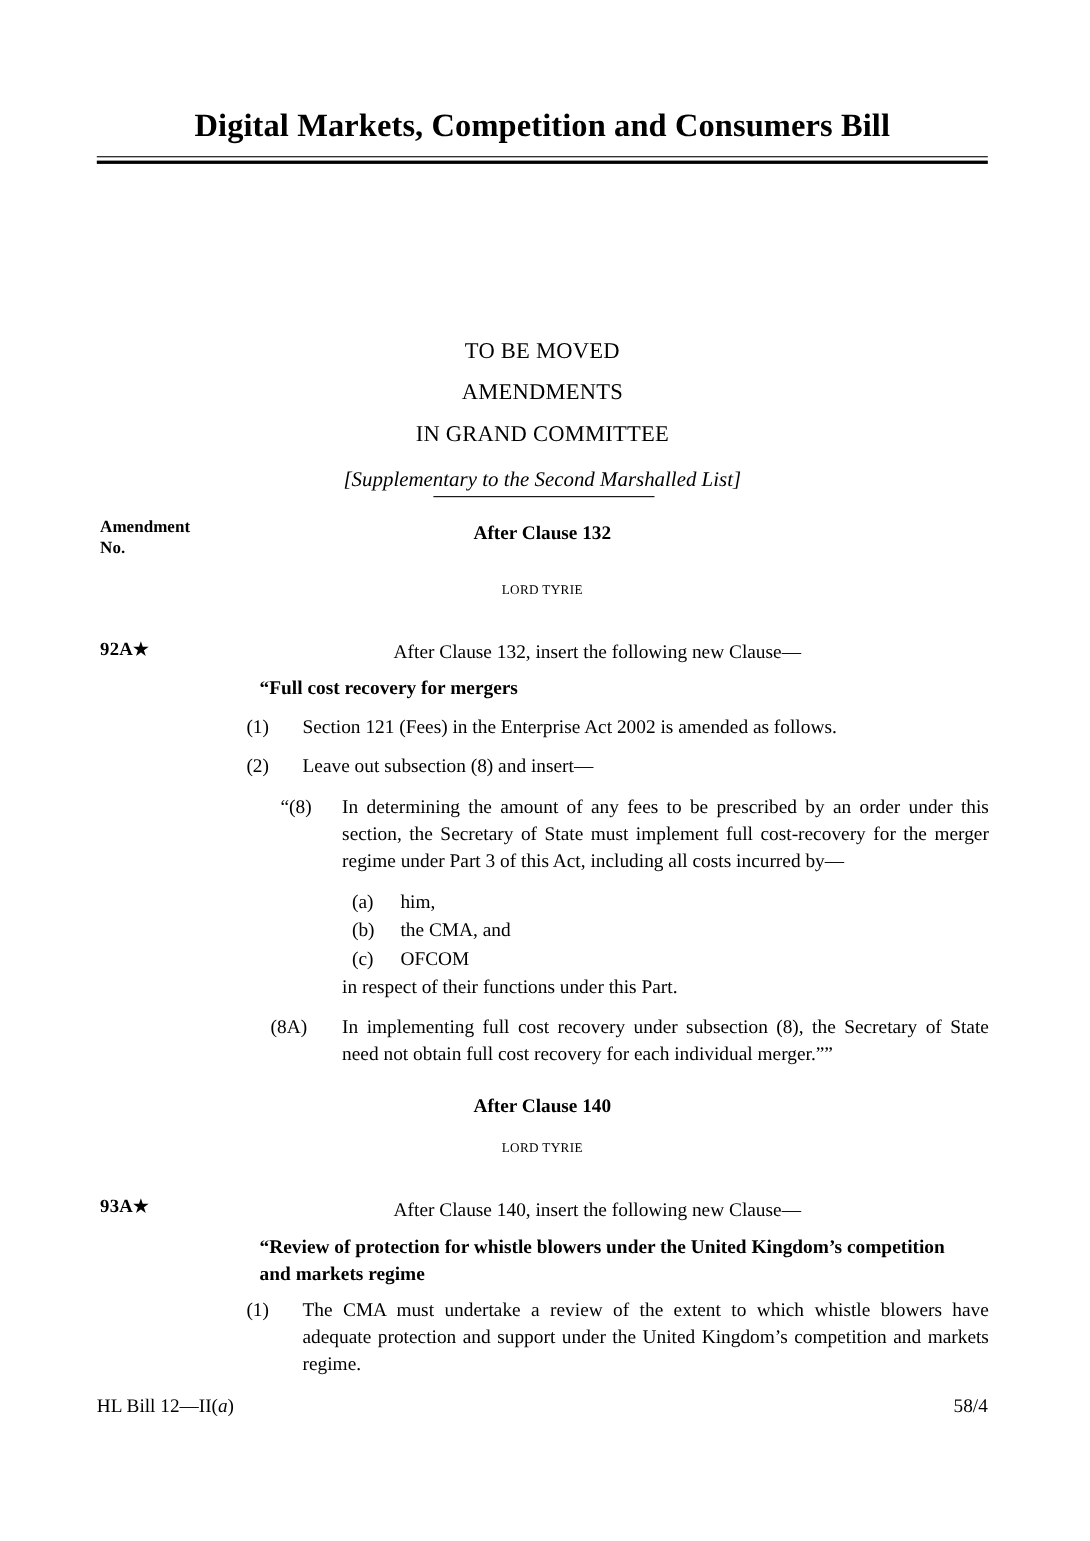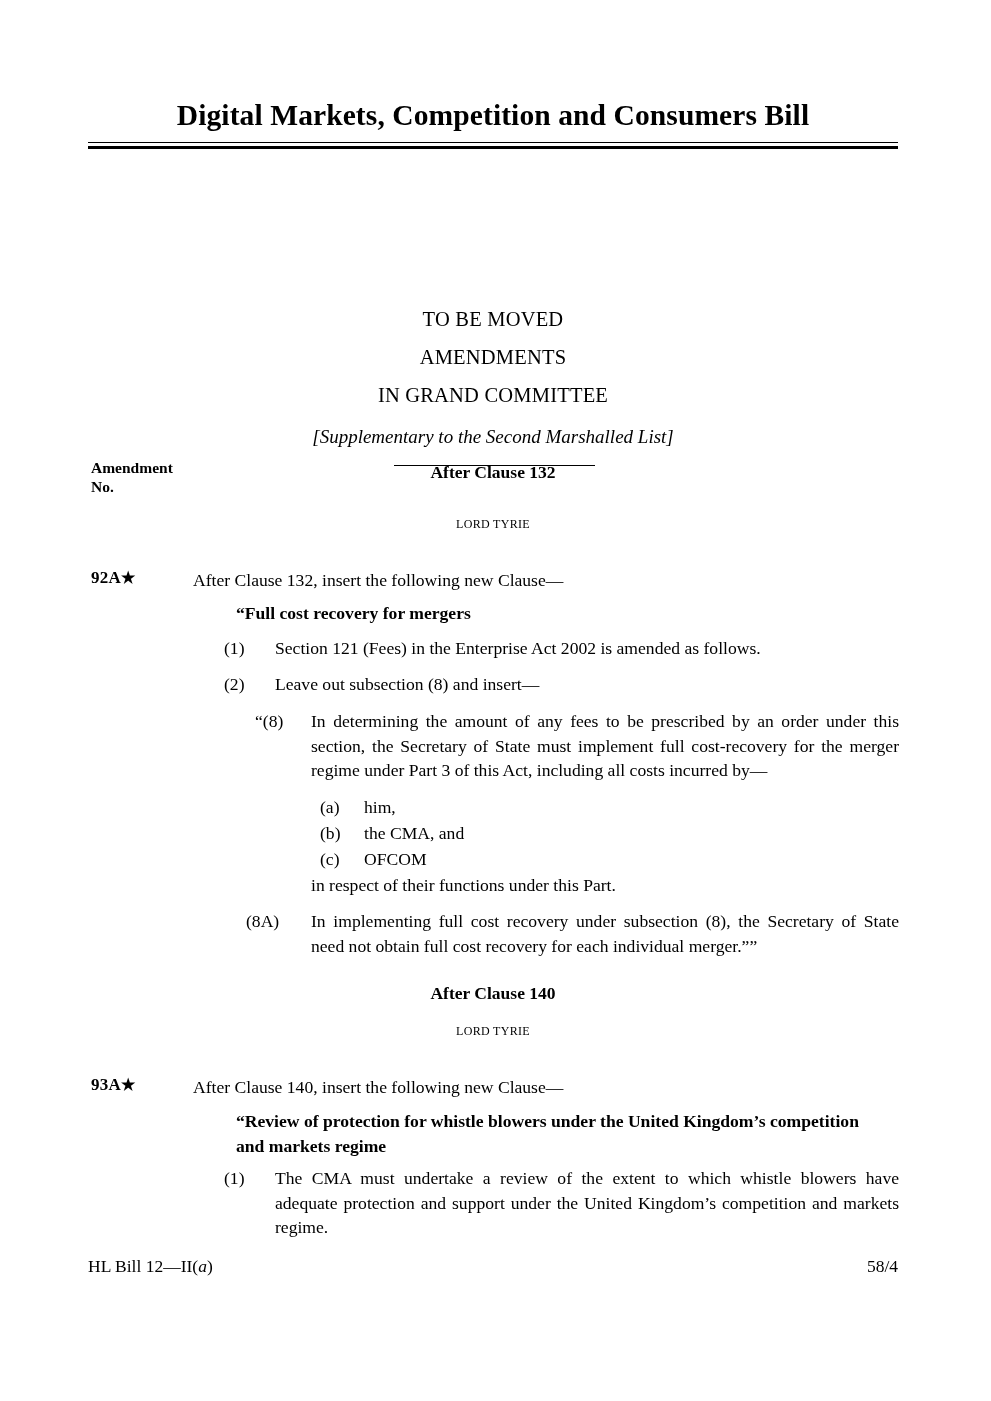--- a/index.html
+++ b/index.html
@@ -66,25 +66,25 @@
     letter-spacing: 0.2px;
   }
   .head-sub {
     font-size: 19px;
     font-style: italic;
     line-height: 38px;
     margin-top: 4px;
   }
   .partial-underline {
     border-bottom: 1.3px solid #000;
-    padding-bottom: 18px;
-  }
-
-  
-  .abs { position: absolute; }
+    padding-bottom: 4px;
+  }
+
+  
+  .abs { position: absolute; margin-top: 12px; }
 
   .amendment-no-label {
     left: 91px;
     top: 458px;
     width: 130px;
     font-size: 15.5px;
     font-weight: bold;
     line-height: 19px;
   }
 
@@ -111,20 +111,21 @@
   }
   .amend-num .star { font-size: 16px; }
 
   .body-text {
     font-size: 17.6px;
     line-height: 24.5px;
   }
   .lead-line {
     left: 193px;
     width: 700px;
+    text-align: center;
   }
   .quoted-heading {
     left: 236px;
     width: 650px;
     font-size: 17.6px;
     font-weight: bold;
     line-height: 24.5px;
   }
 
   

